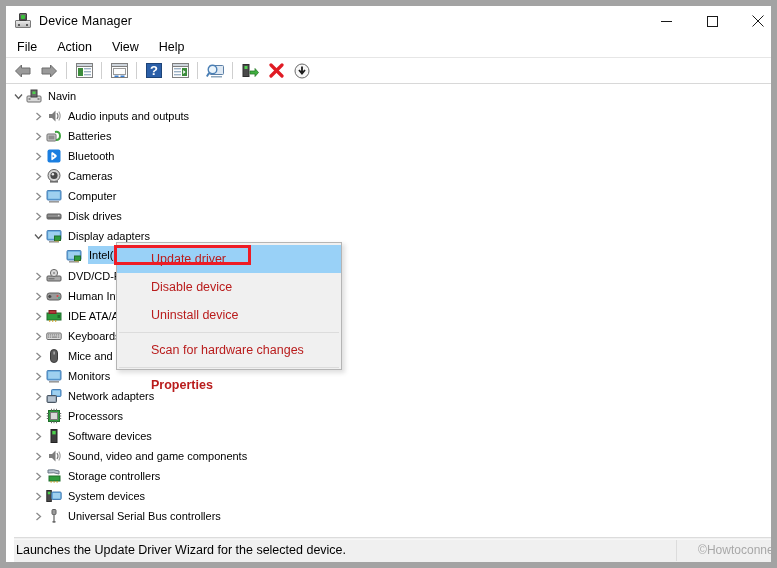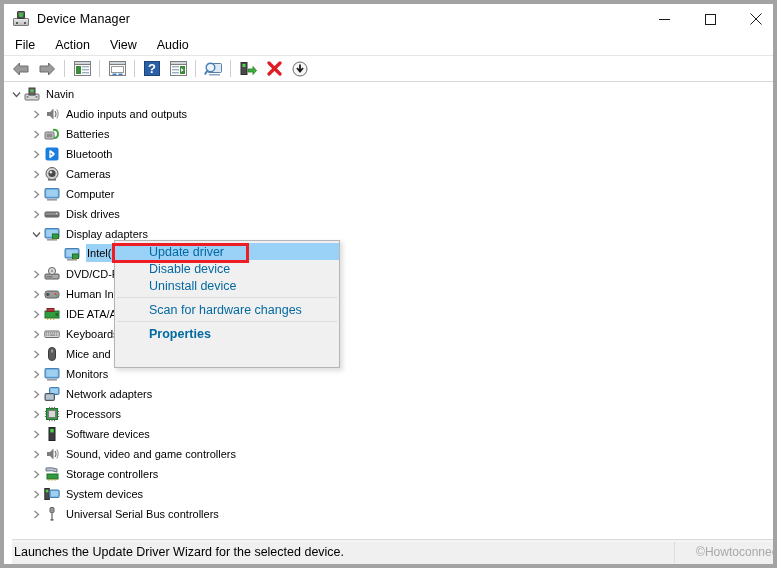--- a/index.html
+++ b/index.html
@@ -8,21 +8,21 @@
     width: 777px; height: 568px;
     overflow: hidden;
     background: #ffffff;
     font-family: "Liberation Sans", sans-serif;
     -webkit-font-smoothing: antialiased;
   }
   #app {
     position: relative;
     width: 777px; height: 568px;
     background: #ffffff;
-    border: 4px solid #a3a3a3;
+    border: 6px solid #a3a3a3;
     overflow: hidden;
   }
 
   
   .titlebar {
     position: absolute; left: 0; top: 0;
     width: 775px; height: 30px;
     background: #ffffff;
     display: flex; align-items: center;
   }
@@ -160,24 +160,24 @@
   }
   .ctx {
     position: absolute;
     left: 110px; top: 236px;
     width: 226px; height: 128px;
     background: #f0f0f0;
     border: 1px solid #b5b5b5;
     padding: 2px 0;
   }
   .ctx-item {
-    height: 17px;
+    height: 28px;
     display: flex; align-items: center;
     padding-left: 34px;
-    font-size: 12.5px; color: #0369a1;
+    font-size: 12.5px; color: #b91c1c;
     position: relative;
   }
   .ctx-item.highlight { background: #99d1f7; }
   .ctx-item.bold { font-weight: bold; }
   .ctx-sep {
     height: 1px; background: #dcdcdc;
     margin: 3px 2px 3px 2px;
   }
   .redbox {
     position: absolute;
@@ -219,21 +219,21 @@
             <line x1="11.5" y1="0.5" x2="0.5" y2="11.5" stroke="#1a1a1a" stroke-width="1"></line>
           </svg>
       </div>
     </div>
   </div>
 
   <div class="menubar">
     <div class="menu-item">File</div>
     <div class="menu-item">Action</div>
     <div class="menu-item">View</div>
-    <div class="menu-item">Audio</div>
+    <div class="menu-item">Help</div>
   </div>
 
   <div class="toolbar">
     <div class="tb-pad"></div>
 
     <div class="tb-btn">
       <svg width="18" height="16" viewBox="0 0 18 16">
         <path d="M7.5 2 L1.5 8 L7.5 14 L7.5 11 L16 11 L16 5 L7.5 5 Z" fill="#9a9a9a" stroke="#6d6d6d" stroke-width="1" stroke-linejoin="round"></path>
       </svg>
     </div>
@@ -653,21 +653,21 @@
             <path d="M2.5 1 L6.5 4.5 L2.5 8" fill="none" stroke="#8a8a8a" stroke-width="1.3"></path>
           </svg>
       </div>
       <div class="ico">
         <svg width="16" height="16" viewBox="0 0 16 16">
           <path d="M3 6 L6 6 L9.5 2.5 L9.5 13.5 L6 10 L3 10 Z" fill="#7c7c7c"></path>
           <path d="M11 5 Q13 8 11 11" fill="none" stroke="#7c7c7c" stroke-width="1.2"></path>
           <path d="M12.8 3.5 Q15.5 8 12.8 12.5" fill="none" stroke="#9c9c9c" stroke-width="1.1"></path>
         </svg>
       </div>
-      <span class="label">Sound, video and game controllers</span>
+      <span class="label">Sound, video and game components</span>
     </div>
 
     <div class="row" style="padding-left:24px;">
       <div class="chev">
         <svg width="9" height="9" viewBox="0 0 9 9">
             <path d="M2.5 1 L6.5 4.5 L2.5 8" fill="none" stroke="#8a8a8a" stroke-width="1.3"></path>
           </svg>
       </div>
       <div class="ico">
         <svg width="16" height="16" viewBox="0 0 16 16">

